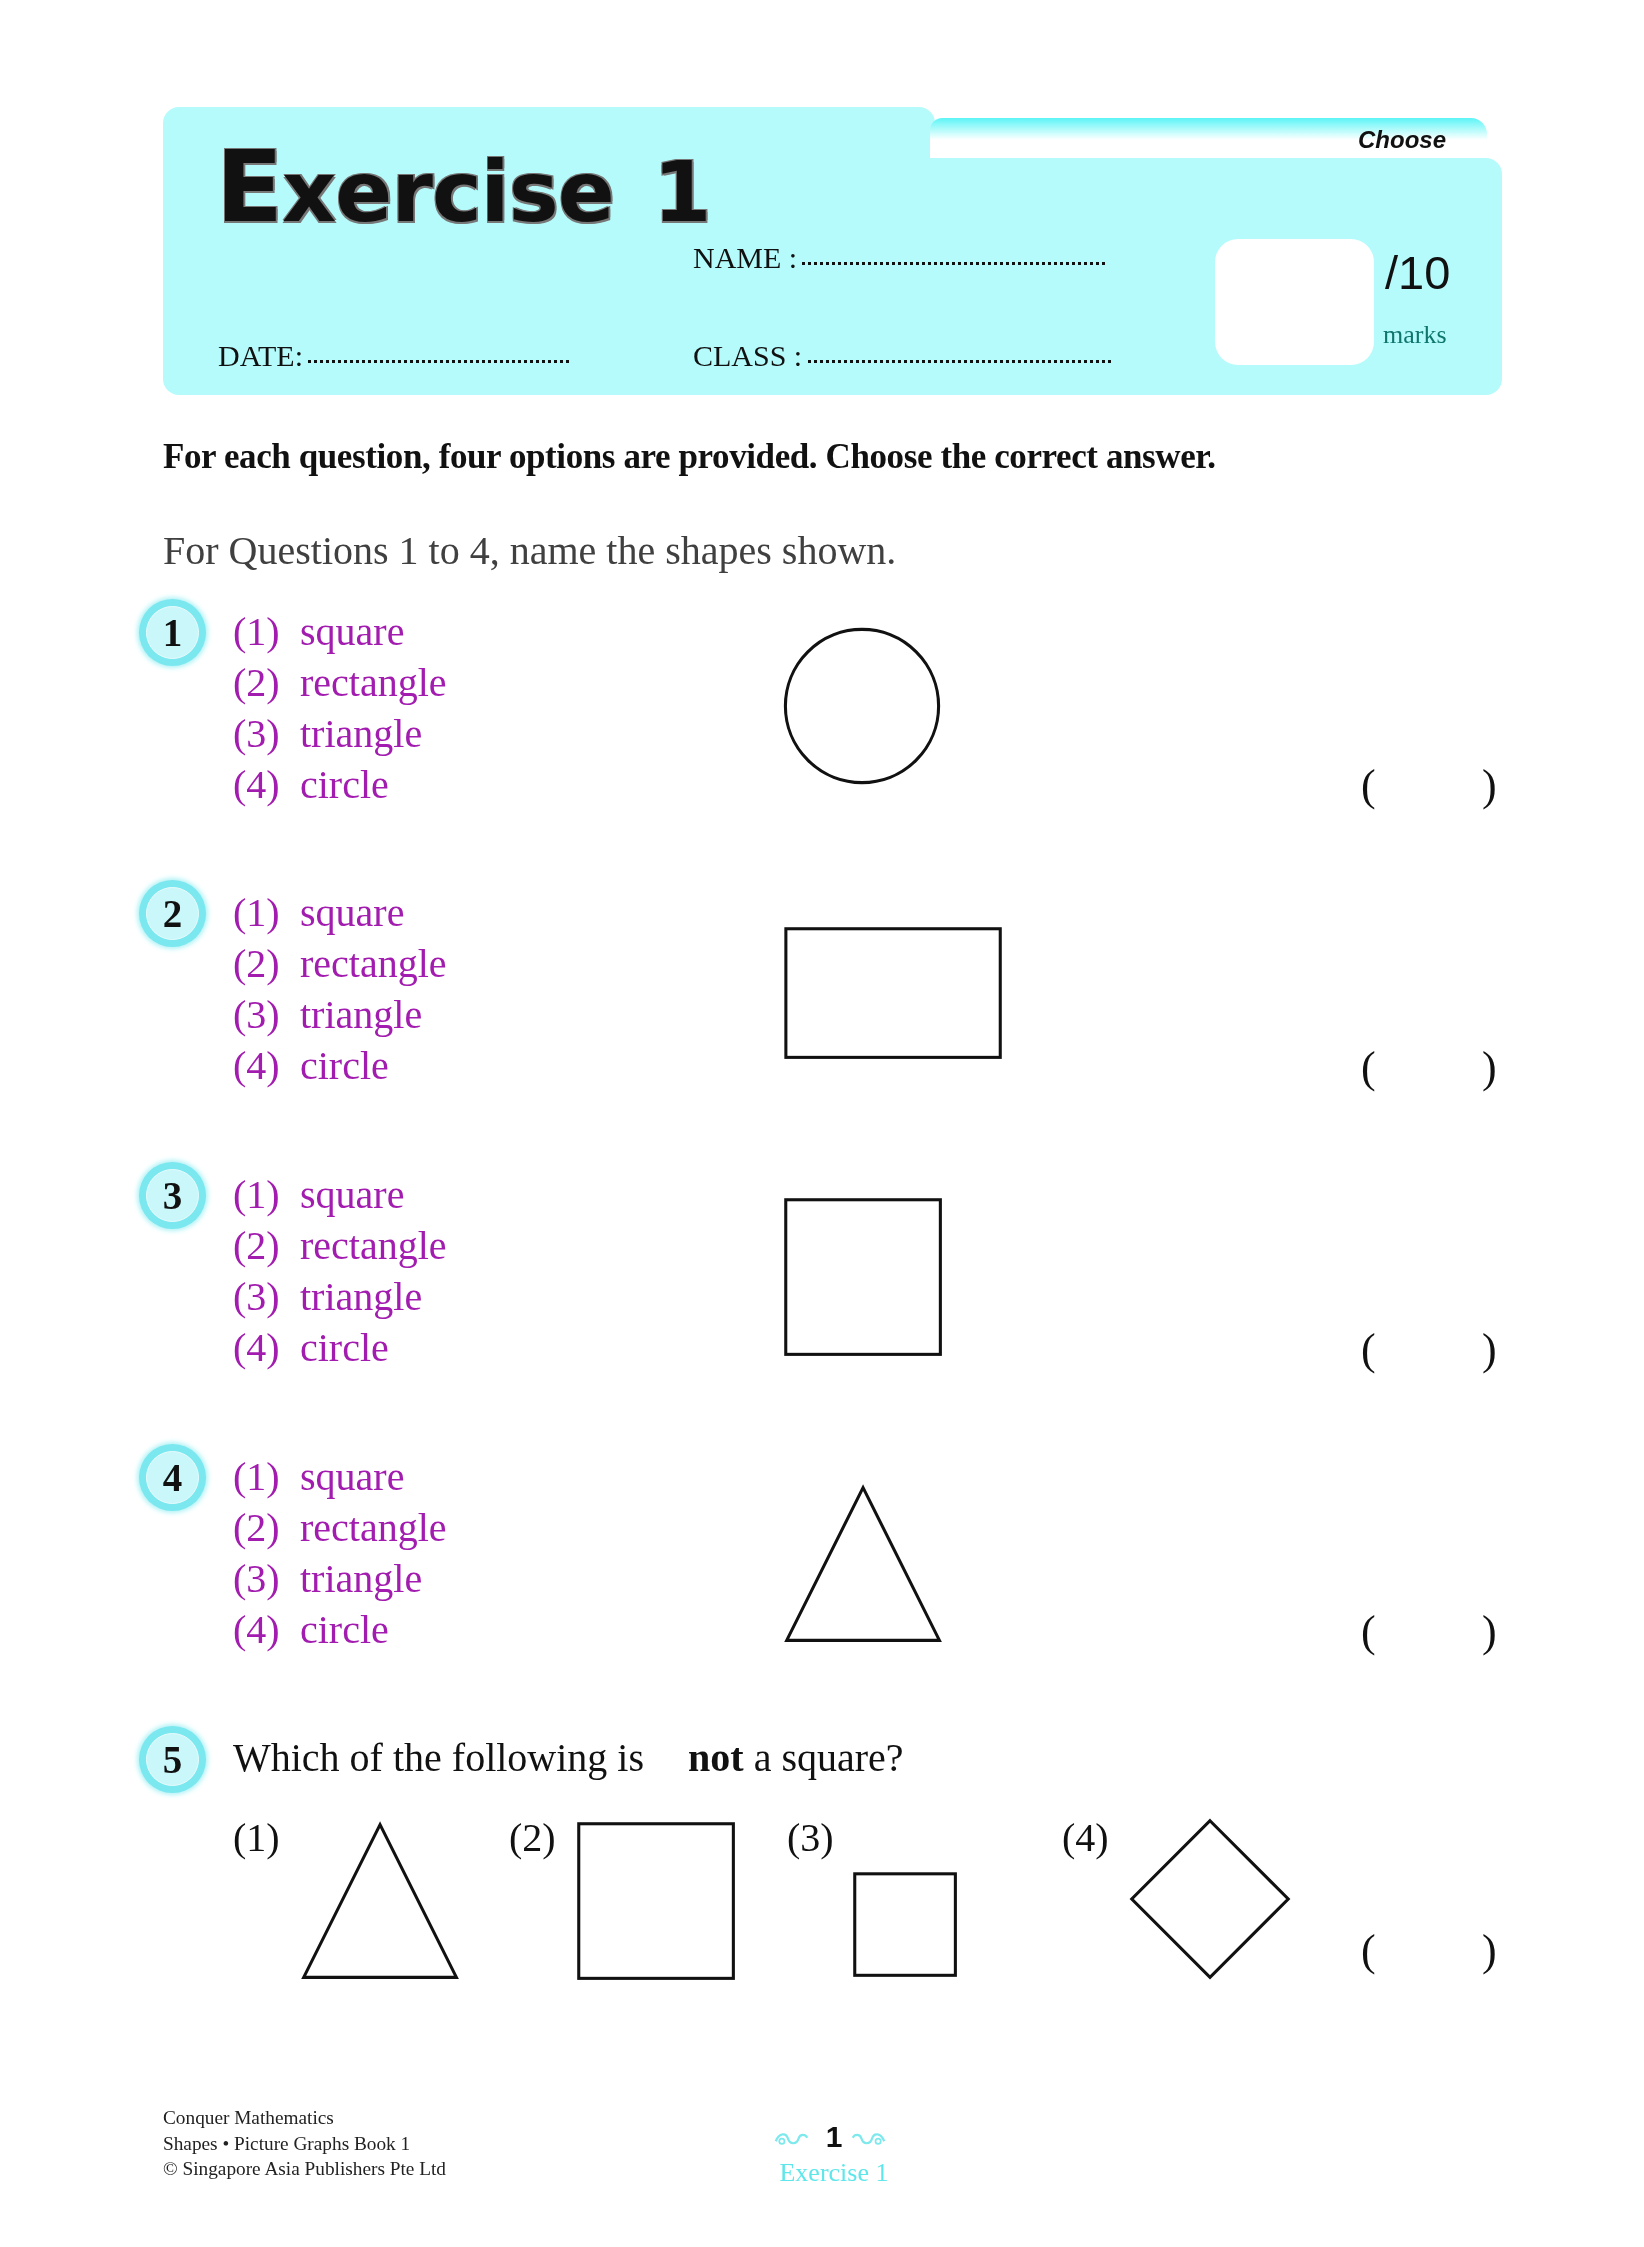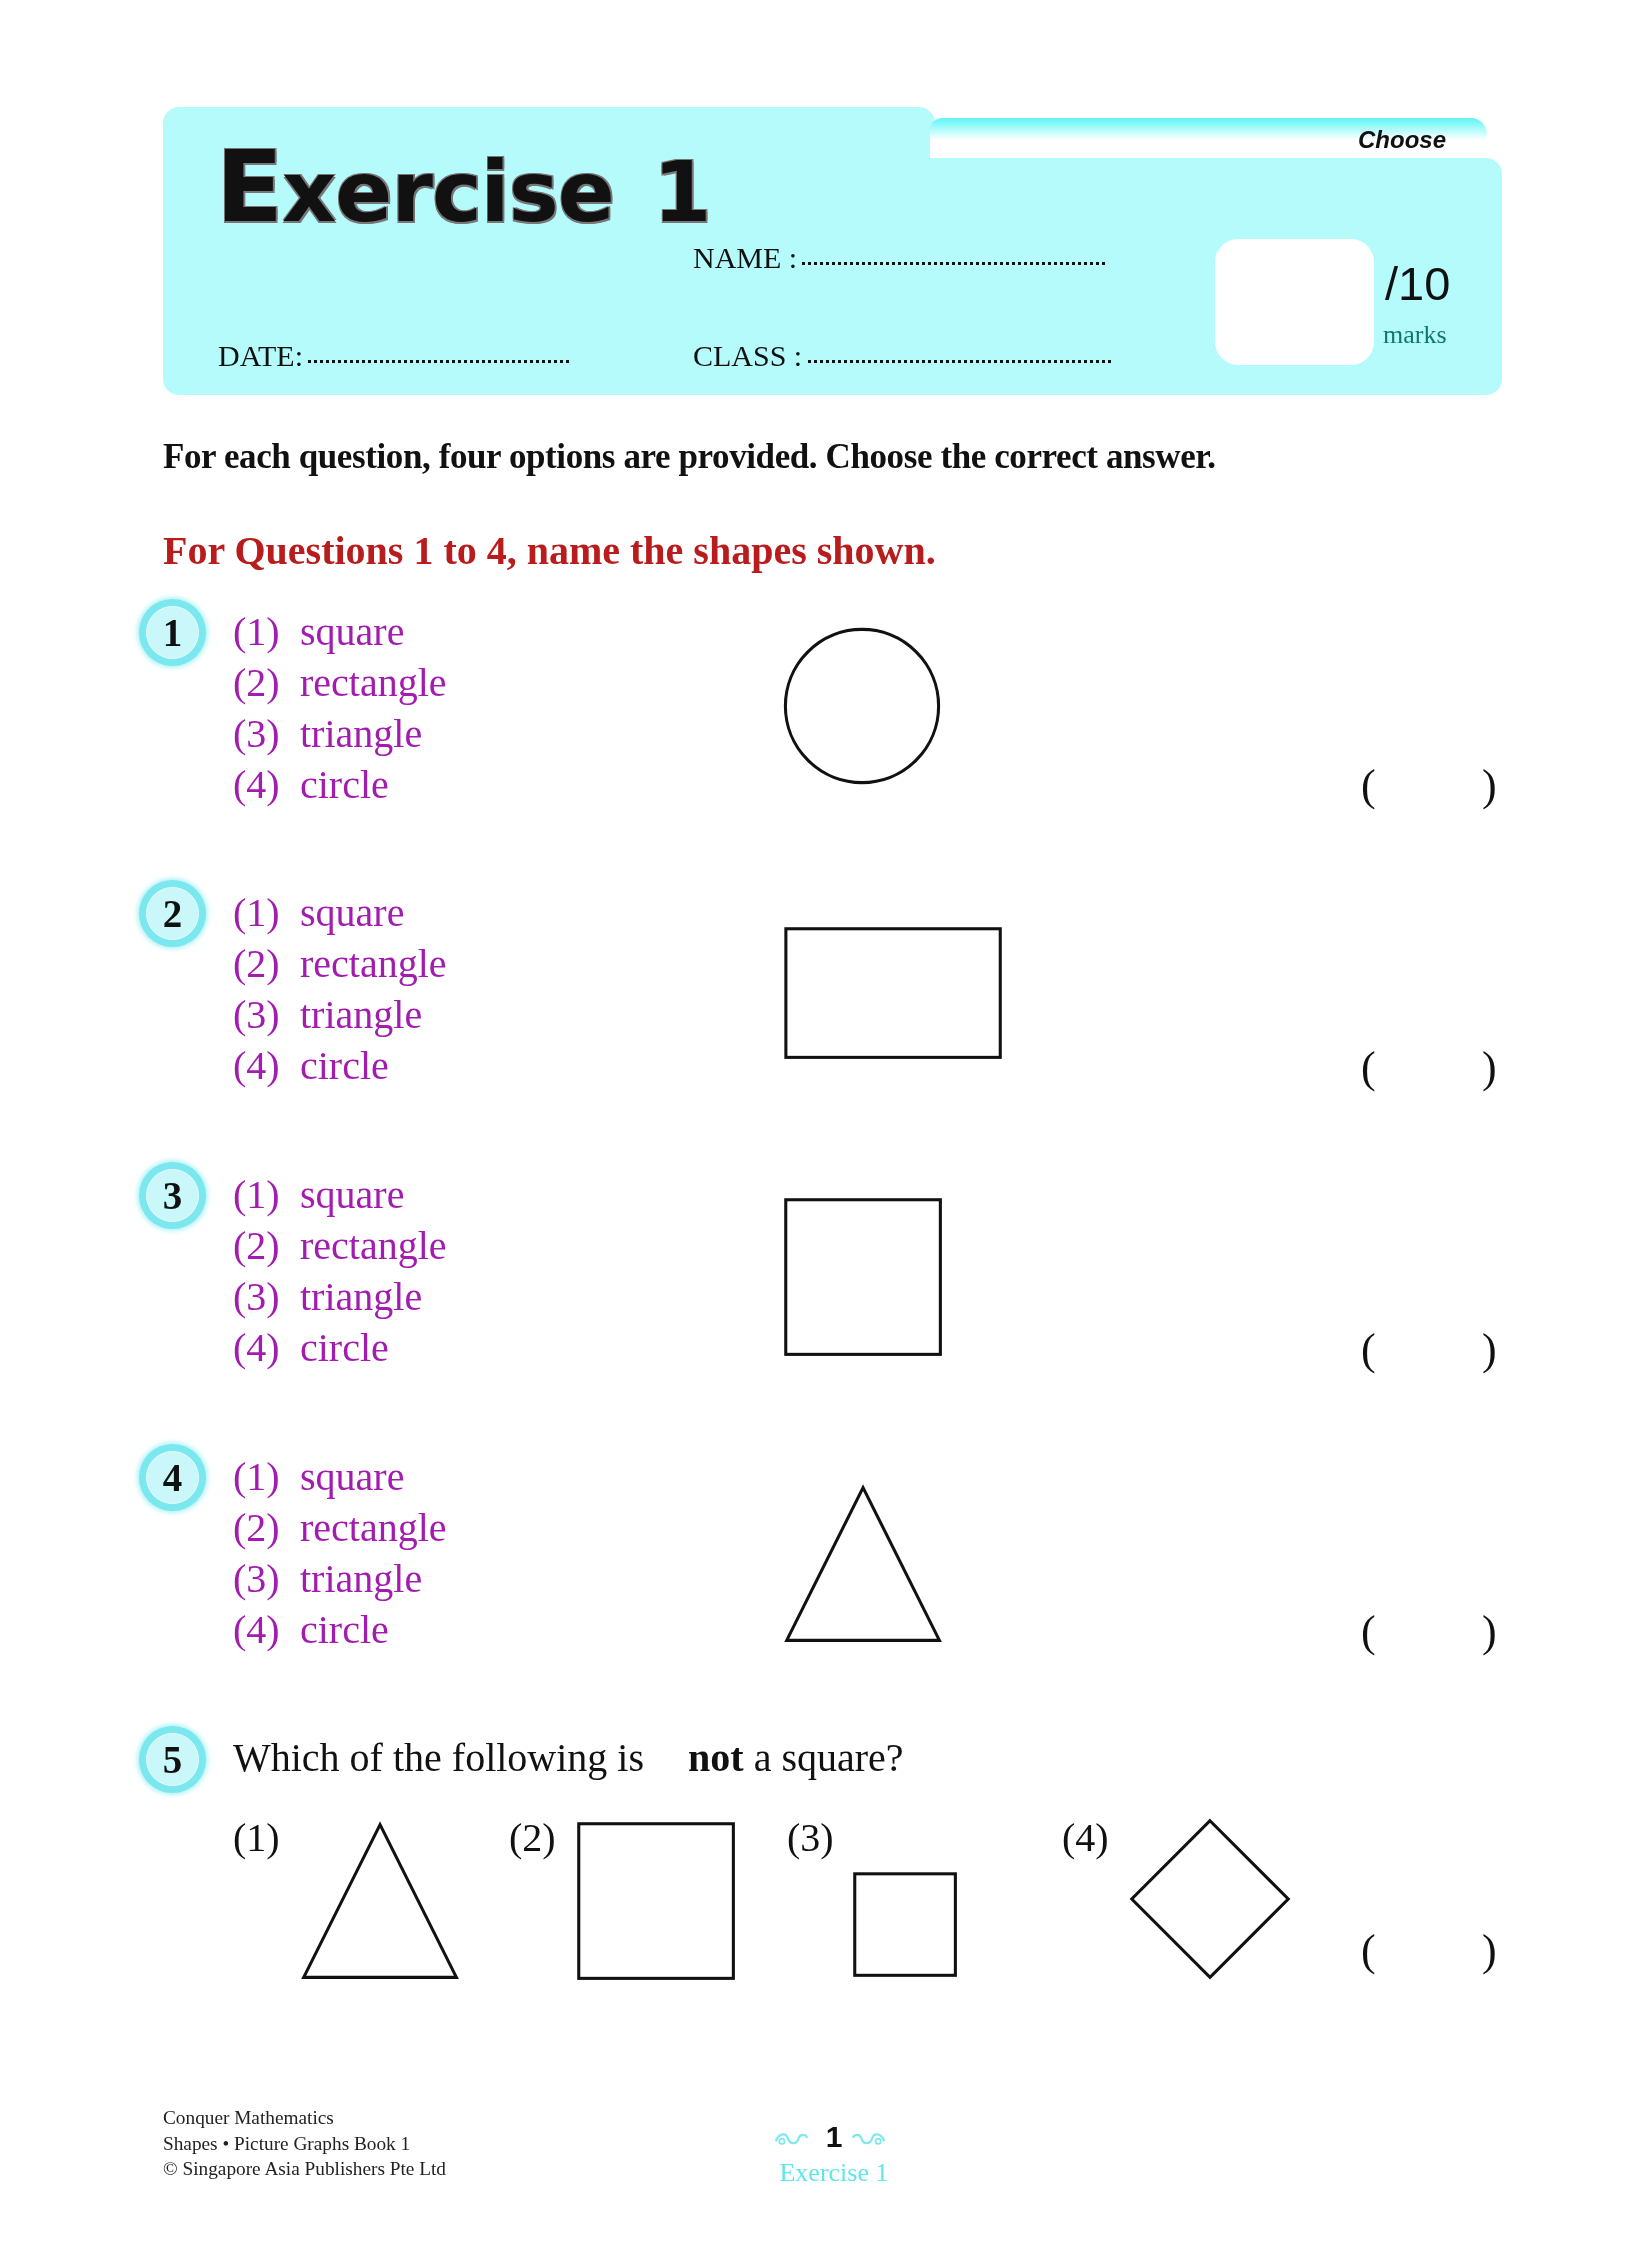--- a/index.html
+++ b/index.html
@@ -16,25 +16,25 @@
 
   .title { left: 216px; top: 130px; font-family: "DejaVu Sans", "Liberation Sans", sans-serif; font-weight: bold; font-size: 84px; color: #111; letter-spacing: -0.9px;
            text-shadow: 1.8px 1.8px 0 #777, -0.9px -0.9px 0 #777, 1.8px -0.9px 0 #777, -0.9px 1.8px 0 #777; }
   .title .big-e { font-size: 98px; }
   .title .num { margin-left: 39px; }
 
   .field { font-size: 30px; color: #111; white-space: nowrap; }
   .field .dots { display: inline-block; border-bottom: 3.5px dotted #111; vertical-align: baseline; margin-left: 5.3px; height: 0; position: relative; top: -3.5px; }
 
   .score-box { left: 1215px; top: 239px; width: 159px; height: 126px; background: #ffffff; border-radius: 23px; }
-  .score-total { left: 1385px; top: 256px; font-family: "Liberation Sans", "DejaVu Sans", sans-serif; font-size: 47px; color: #111; }
+  .score-total { left: 1385px; top: 245px; font-family: "Liberation Sans", "DejaVu Sans", sans-serif; font-size: 47px; color: #111; }
   .score-unit { left: 1383px; top: 320px; font-family: Liberation Serif, serif; font-size: 26px; color: #0f766e; }
 
   .instr { left: 163px; top: 437px; font-family: Liberation Serif, serif; font-weight: bold; font-size: 35px; color: #111; letter-spacing: -0.4px; }
-  .subhead { left: 163px; top: 527px; font-weight: bold; font-size: 40px; color: #b91c1c; }
+  .subhead { left: 163px; top: 527px; font-weight: normal; font-size: 40px; color: #404040; }
 
   
   .badge { width: 67px; height: 67px; border-radius: 50%; background: #7be7ef;
            box-shadow: 0 0 5.3px 1.8px #a8f1f5; display: flex; align-items: center; justify-content: center; }
   .badge .inner { width: 51px; height: 51px; border-radius: 50%; background: #c9f7fa; border: 1.8px solid #eafcfd;
                   display: flex; align-items: center; justify-content: center; font-weight: bold; font-size: 39px; color: #111; }
 
   .opt { font-size: 40px; color: #a21caf; white-space: nowrap; line-height: 51px; }
   .opt .num { display: inline-block; width: 67px; }
 

